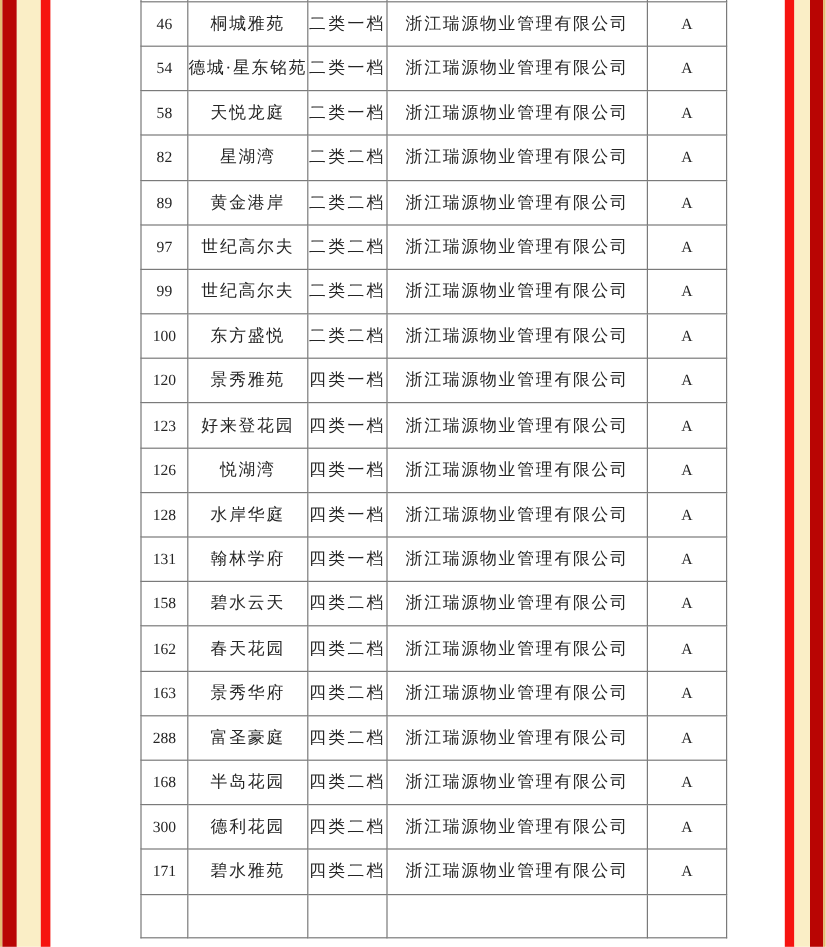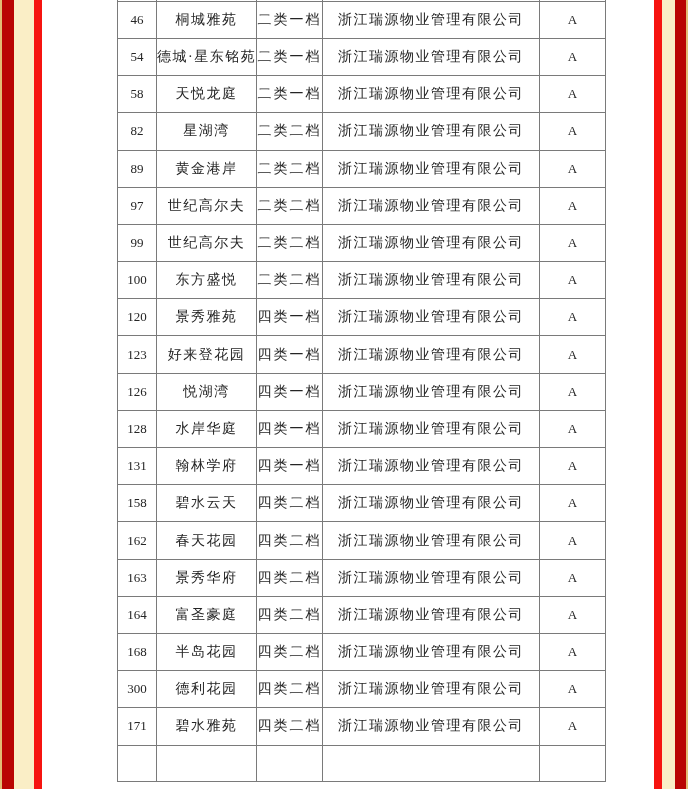--- a/index.html
+++ b/index.html
@@ -201,21 +201,21 @@
           <td class="c-grade">A</td>
         </tr>
         <tr class="data-row">
           <td class="c-no">163</td>
           <td class="c-name">景秀华府</td>
           <td class="c-cat">四类二档</td>
           <td class="c-company">浙江瑞源物业管理有限公司</td>
           <td class="c-grade">A</td>
         </tr>
         <tr class="data-row">
-          <td class="c-no">164</td>
+          <td class="c-no">288</td>
           <td class="c-name">富圣豪庭</td>
           <td class="c-cat">四类二档</td>
           <td class="c-company">浙江瑞源物业管理有限公司</td>
           <td class="c-grade">A</td>
         </tr>
         <tr class="data-row">
           <td class="c-no">168</td>
           <td class="c-name">半岛花园</td>
           <td class="c-cat">四类二档</td>
           <td class="c-company">浙江瑞源物业管理有限公司</td>

